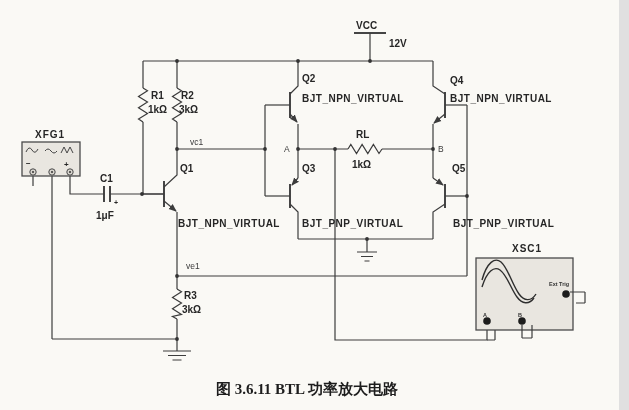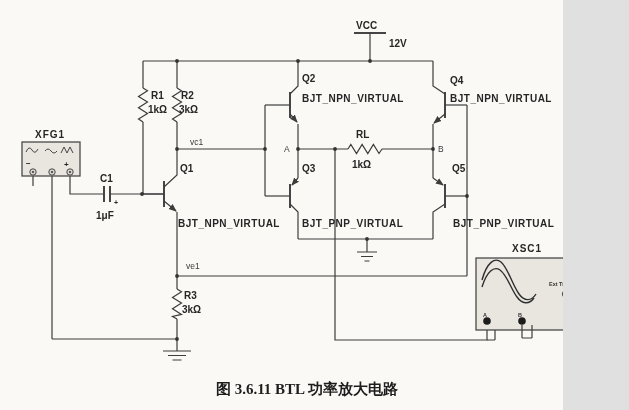--- a/index.html
+++ b/index.html
@@ -1,16 +1,16 @@
 <!DOCTYPE html>
 <html><head>
 <meta charset="utf-8">
 <style>
   html,body{margin:0;padding:0;background:#e0e0e0;}
-  #page{position:relative;width:563px;height:410px;background:#faf9f5;overflow:hidden;}
+  #page{position:relative;width:619px;height:410px;background:#faf9f5;overflow:hidden;}
   svg{display:block;}
   .w{fill:none;stroke:#3c3c3c;stroke-width:1.2;}
   .thick{fill:none;stroke:#3c3c3c;stroke-width:1.9;}
   .boxline{fill:#e9e6e0;stroke:#4a4a4a;stroke-width:1.3;}
   .dot{fill:#333;}
   .term{fill:#1c1c1c;}
   .pin{fill:#d6d3cc;stroke:#4a4a4a;stroke-width:1;}
   text{font-family:"Liberation Sans","DejaVu Sans",sans-serif;fill:#262626;}
   .comp{font-size:10px;font-weight:bold;}
   .model{font-size:10px;font-weight:bold;letter-spacing:0.5px;}

